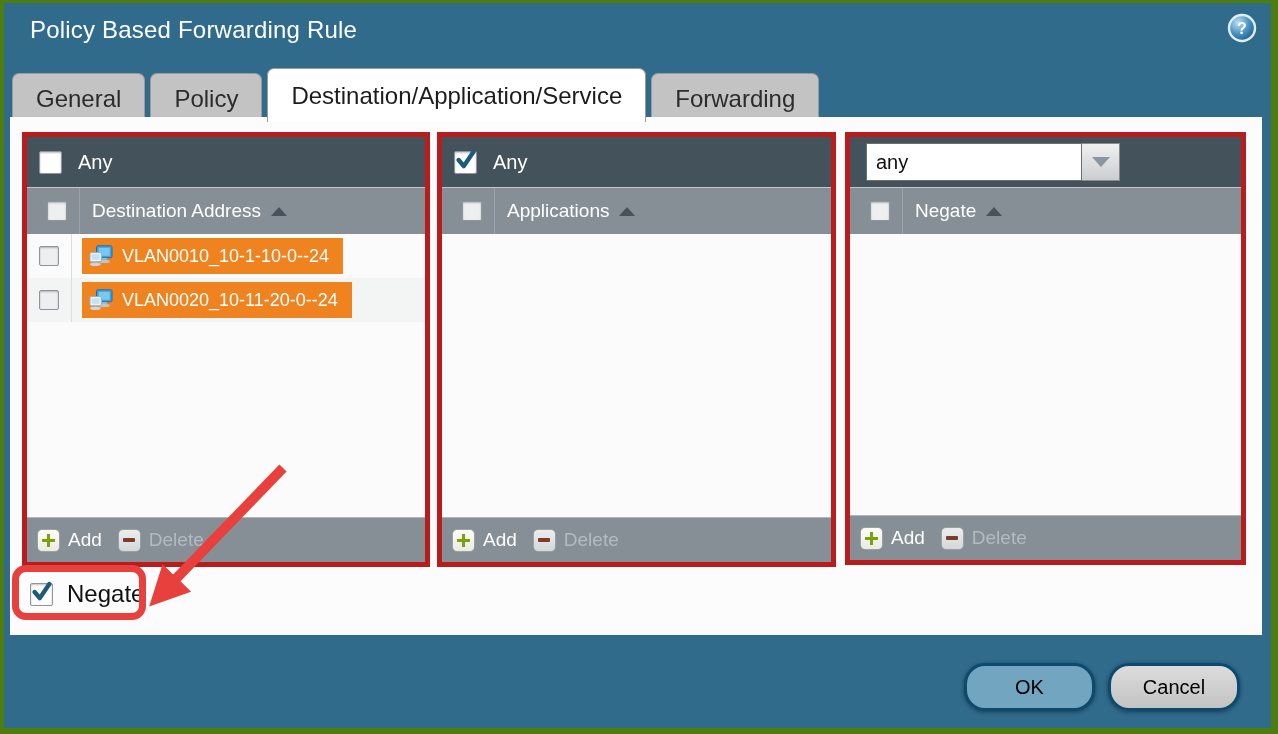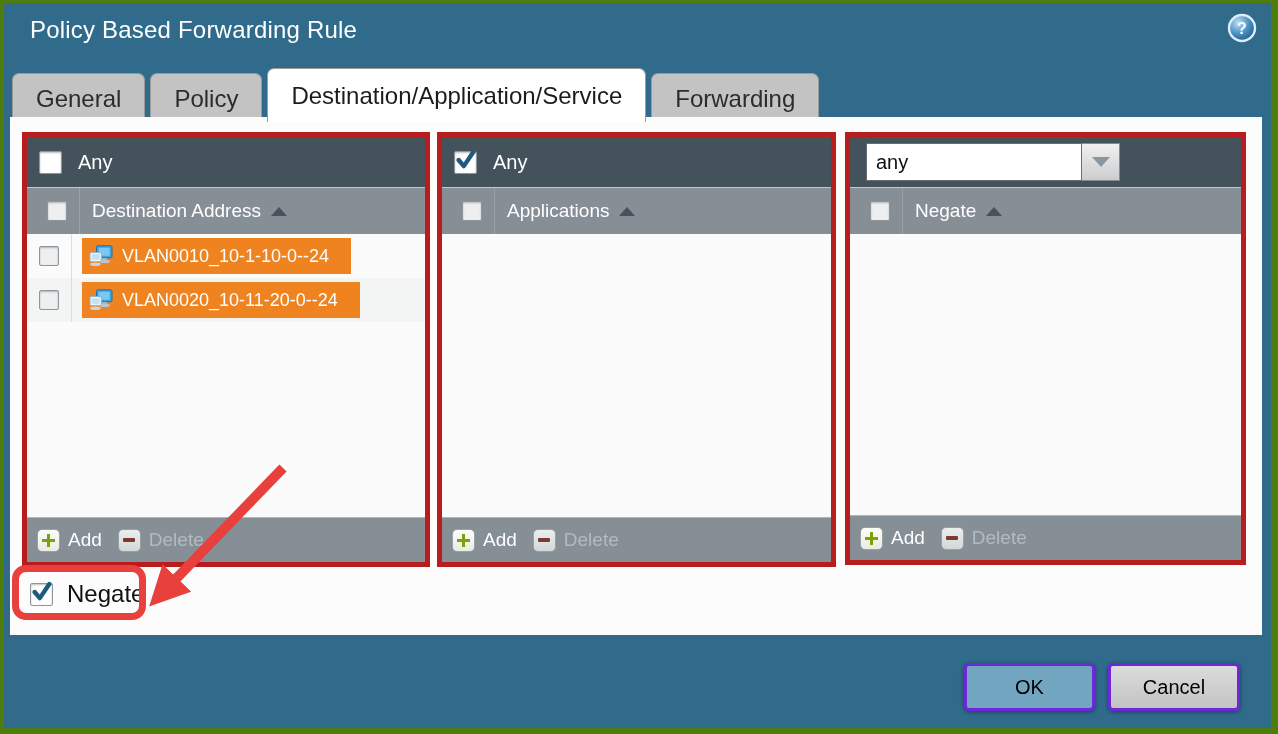--- a/index.html
+++ b/index.html
@@ -37,21 +37,21 @@
                  border-right:1px solid #9aa1a7;flex:none;}
   .hdr-label{color:#fff;font-size:19px;margin-left:12px;cursor:pointer;}
   .sort-asc{width:0;height:0;border-left:8px solid transparent;border-right:8px solid transparent;
             border-bottom:9px solid #48525b;margin-left:10px;}
 
   .list{flex:1;background:#fbfbfb;overflow:hidden;}
   .list-row{height:44px;display:flex;align-items:center;cursor:pointer;}
   .list-row.alt{background:#f3f4f4;}
   .list-row .checkbox-cell{border-right:1px solid #dadddf;align-self:stretch;}
   .chip{margin-left:10px;height:36px;background:#ef8320;display:flex;align-items:center;
-        gap:8px;padding:0 22px 0 7px;color:#fff;font-size:18px;white-space:nowrap;}
+        gap:8px;padding:0 14px 0 7px;color:#fff;font-size:18px;white-space:nowrap;}
 
   .footer{height:44px;background:#868e96;border-top:1px solid #b0b5ba;display:flex;
           align-items:center;padding-left:10px;gap:16px;flex:none;}
   .tool-btn{display:flex;align-items:center;gap:8px;font-size:19px;color:#fff;cursor:pointer;}
   .tool-btn.disabled{color:#b3bac1;cursor:default;}
   .icon-sq{width:23px;height:23px;border-radius:5px;border:1px solid #99a1a7;box-sizing:border-box;
            background:linear-gradient(#fdfdfa,#e9ece2);display:flex;align-items:center;justify-content:center;}
   .icon-sq.minus{background:linear-gradient(#eceeee,#d4d7d9);}
   .minus-bar{width:12px;height:4px;background:#7d3b2c;border-radius:1px;}
 
@@ -73,21 +73,21 @@
             border-top:10px solid #8a97a0;}
 
   
   .negate-wrap{position:absolute;left:20px;top:463px;display:flex;align-items:center;gap:14px;z-index:3;}
   .negate-label{font-size:24px;color:#101010;}
   .negate-highlight{position:absolute;left:2px;top:448px;width:120px;height:41px;
                     border:7px solid #e8403c;border-radius:14px;z-index:4;pointer-events:none;}
   .arrow-svg{position:absolute;left:0;top:0;width:1252px;height:518px;z-index:5;pointer-events:none;}
 
   
-  .btn{position:absolute;border:3px solid #6d28d9;border-radius:5px;box-sizing:border-box;
+  .btn{position:absolute;border:3px solid #0c4a6e;border-radius:21px;box-sizing:border-box;
        display:flex;align-items:center;justify-content:center;font-size:20px;color:#000;
        cursor:pointer;box-shadow:0 1px 4px rgba(0,0,0,.45);z-index:3;}
   .btn-ok{left:964px;top:663px;width:131px;height:48px;background:#72a6c0;}
   .btn-cancel{left:1108px;top:663px;width:132px;height:48px;background:linear-gradient(#dcdcdc,#c3c3c3);}
 </style>
 </head>
 <body>
 
 <div class="window">
   <div class="frame-bg"></div>

